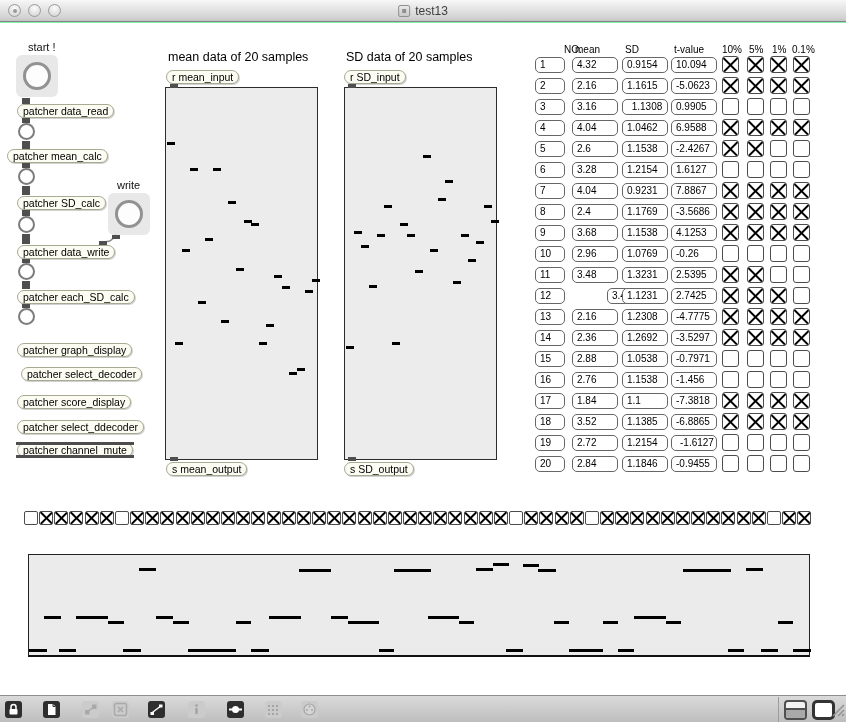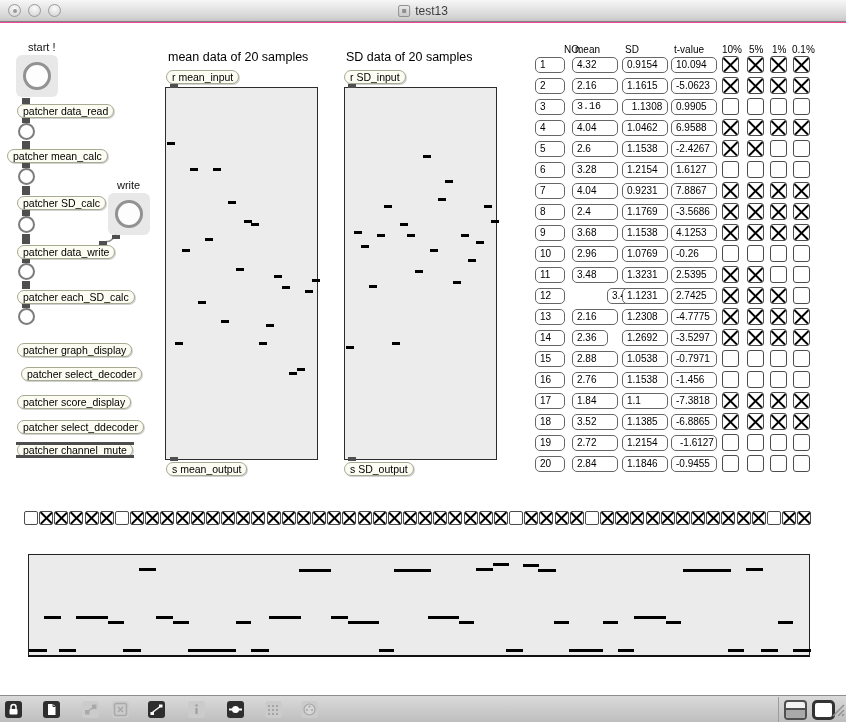--- a/index.html
+++ b/index.html
@@ -1,17 +1,17 @@
 <!DOCTYPE html>
 <html><head>
 <meta charset="utf-8">
 <style>
   html,body{margin:0;padding:0;background:#666;}
   *{box-sizing:border-box;}
-  .window{position:relative;width:846px;height:722px;background:#ec4899;overflow:hidden;
+  .window{position:relative;width:846px;height:722px;background:#86efac;overflow:hidden;
           font-family:"Liberation Sans",sans-serif;color:#000;}
   
   .titlebar{position:absolute;left:0;top:0;width:846px;height:22px;
     background:linear-gradient(#f7f7f7,#d2d2d2 85%,#c4c4c4);
     border-bottom:1px solid #848484;}
   .tb-btn{position:absolute;top:4px;width:13px;height:13px;border-radius:50%;
     border:1px solid #9b9b9b;background:radial-gradient(circle at 50% 30%,#fcfcfc,#cfcfcf);}
   .tb-btn .dot{position:absolute;left:3.5px;top:3.5px;width:4px;height:4px;border-radius:50%;background:#9a9a9a;}
   .title-wrap{position:absolute;left:50%;top:0;transform:translateX(-50%);height:22px;
     display:flex;align-items:center;gap:5px;}
@@ -191,21 +191,21 @@
         <div class="cb checked" style="left: 793px; top: 33px;"></div>
         <div class="nbox" style="left: 535px; top: 55px; width: 30px;">2</div>
         <div class="nbox" style="left: 572px; top: 55px; width: 46px;">2.16</div>
         <div class="nbox" style="left: 622px; top: 55px; width: 46px;">1.1615</div>
         <div class="nbox" style="left: 671px; top: 55px; width: 46px;">-5.0623</div>
         <div class="cb checked" style="left: 722px; top: 54px;"></div>
         <div class="cb checked" style="left: 747px; top: 54px;"></div>
         <div class="cb checked" style="left: 770px; top: 54px;"></div>
         <div class="cb checked" style="left: 793px; top: 54px;"></div>
         <div class="nbox" style="left: 535px; top: 76px; width: 30px;">3</div>
-        <div class="nbox" style="left: 572px; top: 76px; width: 46px; font-family: Liberation Mono, monospace;">3.16</div>
+        <div class="nbox" style="left: 572px; top: 76px; width: 46px;">3.16</div>
         <div class="nbox" style="left: 622px; top: 76px; width: 46px; text-align: center;">1.1308</div>
         <div class="nbox" style="left: 671px; top: 76px; width: 46px;">0.9905</div>
         <div class="cb" style="left: 722px; top: 75px;"></div>
         <div class="cb" style="left: 747px; top: 75px;"></div>
         <div class="cb" style="left: 770px; top: 75px;"></div>
         <div class="cb" style="left: 793px; top: 75px;"></div>
         <div class="nbox" style="left: 535px; top: 97px; width: 30px;">4</div>
         <div class="nbox" style="left: 572px; top: 97px; width: 46px;">4.04</div>
         <div class="nbox" style="left: 622px; top: 97px; width: 46px;">1.0462</div>
         <div class="nbox" style="left: 671px; top: 97px; width: 46px;">6.9588</div>
@@ -279,21 +279,21 @@
         <div class="cb" style="left: 793px; top: 264px;"></div>
         <div class="nbox" style="left: 535px; top: 286px; width: 30px;">13</div>
         <div class="nbox" style="left: 572px; top: 286px; width: 46px;">2.16</div>
         <div class="nbox" style="left: 622px; top: 286px; width: 46px;">1.2308</div>
         <div class="nbox" style="left: 671px; top: 286px; width: 46px;">-4.7775</div>
         <div class="cb checked" style="left: 722px; top: 285px;"></div>
         <div class="cb checked" style="left: 747px; top: 285px;"></div>
         <div class="cb checked" style="left: 770px; top: 285px;"></div>
         <div class="cb checked" style="left: 793px; top: 285px;"></div>
         <div class="nbox" style="left: 535px; top: 307px; width: 30px;">14</div>
-        <div class="nbox" style="left: 572px; top: 307px; width: 36px;">2.36</div>
+        <div class="nbox" style="left: 572px; top: 307px; width: 46px;">2.36</div>
         <div class="nbox" style="left: 622px; top: 307px; width: 46px;">1.2692</div>
         <div class="nbox" style="left: 671px; top: 307px; width: 46px;">-3.5297</div>
         <div class="cb checked" style="left: 722px; top: 306px;"></div>
         <div class="cb checked" style="left: 747px; top: 306px;"></div>
         <div class="cb checked" style="left: 770px; top: 306px;"></div>
         <div class="cb checked" style="left: 793px; top: 306px;"></div>
         <div class="nbox" style="left: 535px; top: 328px; width: 30px;">15</div>
         <div class="nbox" style="left: 572px; top: 328px; width: 46px;">2.88</div>
         <div class="nbox" style="left: 622px; top: 328px; width: 46px;">1.0538</div>
         <div class="nbox" style="left: 671px; top: 328px; width: 46px;">-0.7971</div>

